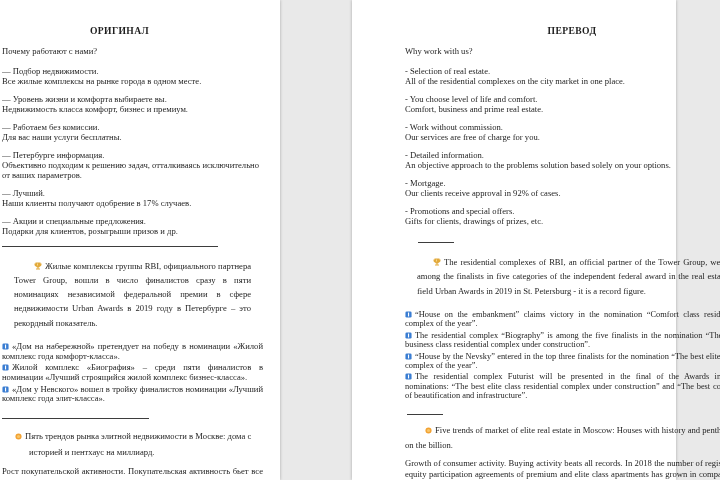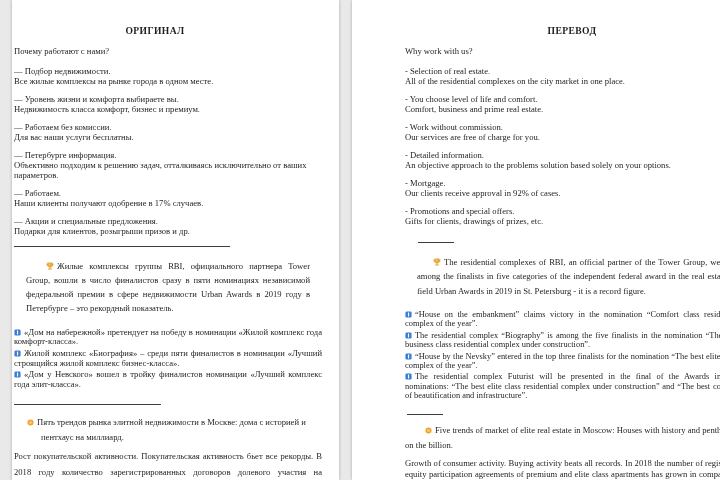--- a/index.html
+++ b/index.html
@@ -11,22 +11,22 @@
     position: relative;
     font-family: "Liberation Serif", "DejaVu Serif", serif;
     color: #1e1e1e;
   }
   .page {
     position: absolute; top: 0; height: 480px;
     background: #ffffff;
     box-shadow: 0 0 3px rgba(0,0,0,.28);
     font-size: 8.6px; line-height: 1.16;
   }
-  .page-left  { left: 12px;   width: 327px; padding: 25px 17px 0 2px; }
-  .page-right { left: 352px; width: 368px; padding: 25px 0 0 0; }
+  .page-left  { left: 0;   width: 280px; padding: 25px 17px 0 2px; }
+  .page-right { left: 352px; width: 324px; padding: 25px 0 0 0; }
   .page-right .content { margin-left: 53px; width: 334px; }
 
   .doc-title { font-size: 9.6px; font-weight: bold; letter-spacing: .4px; text-align: center; }
   .page-left .doc-title { transform: translateX(-13px); }
 
   .intro { margin: 11px 0 0 0; }
   .features { margin-top: 10px; }
   .feature { margin-bottom: 8px; }
   .f-head, .f-body { margin: 0; }
 
@@ -70,21 +70,21 @@
     </div>
     <div class="feature">
       <div class="f-head">— Работаем без комиссии.</div>
       <div class="f-body">Для вас наши услуги бесплатны.</div>
     </div>
     <div class="feature">
       <div class="f-head">— Петербурге информация.</div>
       <div class="f-body">Объективно подходим к решению задач, отталкиваясь исключительно от ваших параметров.</div>
     </div>
     <div class="feature">
-      <div class="f-head">— Работаем.</div>
+      <div class="f-head">— Лучший.</div>
       <div class="f-body">Наши клиенты получают одобрение в 17% случаев.</div>
     </div>
     <div class="feature">
       <div class="f-head">— Акции и специальные предложения.</div>
       <div class="f-body">Подарки для клиентов, розыгрыши призов и др.</div>
     </div>
   </div>
 
   <div class="divider dv-left-1"></div>
 

